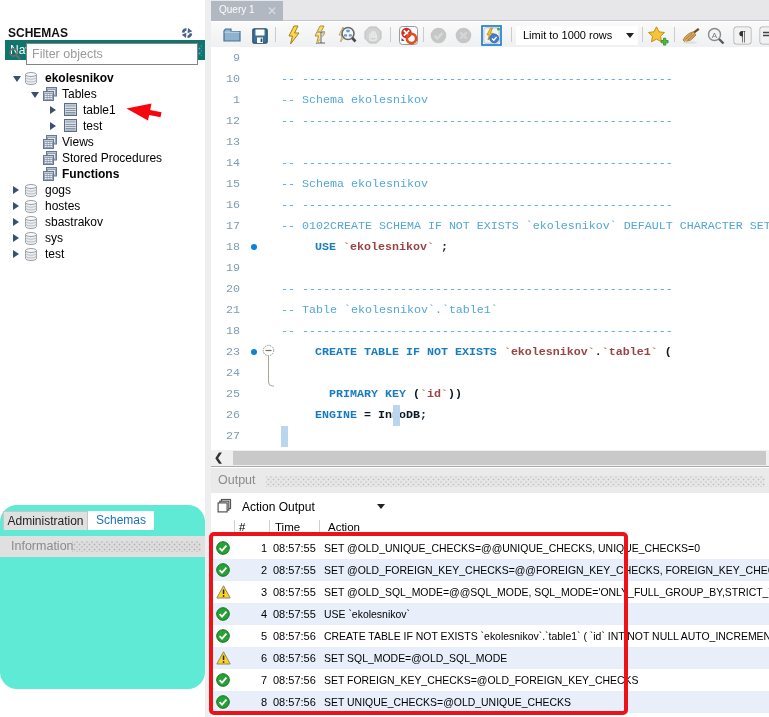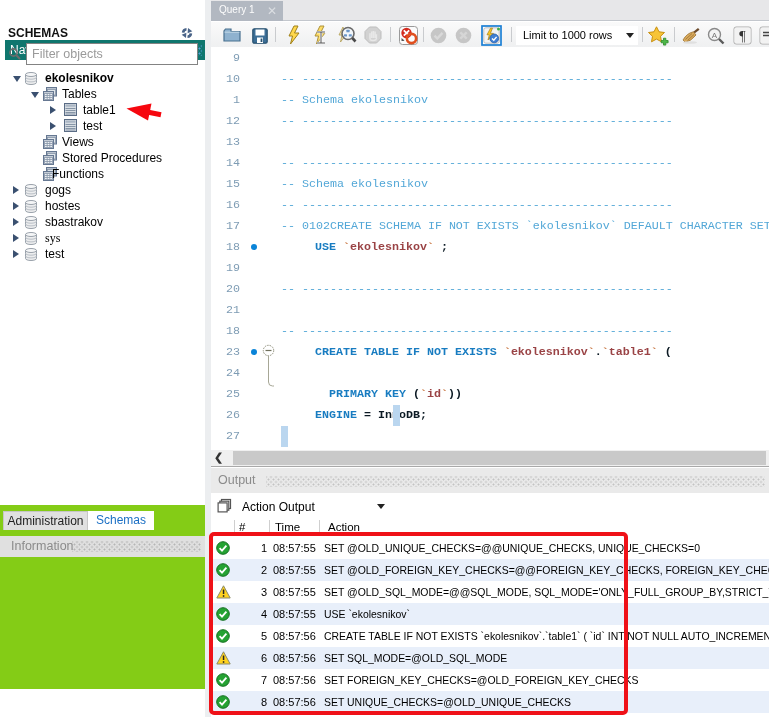--- a/index.html
+++ b/index.html
@@ -15,21 +15,21 @@
   background-size:5px 5px; background-position:0 1px, 2.5px 3.5px; }
 #navbar span { position:absolute; left:5px; top:3px; color:#fff; font-size:12px; }
 .schemas-h { left:8px; top:26px; font-size:12px; font-weight:bold; color:#111; }
 #filterbox { left:26px; top:43px; width:172px; height:22px; border:1px solid #838383;
   background:#fff; }
 #filterbox span { position:absolute; left:5px; top:3px; color:#9a9a9a; font-size:12.5px; }
 .tree-label { position:absolute; font-size:12px; color:#000; white-space:nowrap; }
 .tw-e { border-style:solid; border-width:6px 4.5px 0 4.5px; border-color:#3a5070 rgba(0,0,0,0) rgba(0,0,0,0) rgba(0,0,0,0); width:0; height:0; }
 .tw-c { border-style:solid; border-width:4.5px 0 4.5px 6px; border-color:rgba(0,0,0,0) rgba(0,0,0,0) rgba(0,0,0,0) #3a5070; width:0; height:0; }
 
-#side-bottom { left:0; top:505px; width:205px; height:184px; background:#84cc16; }
+#side-bottom { left:0; top:505px; width:205px; height:184px; background:#5eead4;border-radius:17px; }
 #tab-admin { position:absolute; left:3px; top:6px; width:85px; height:19px; background:#e0e0e0;
   border:1px solid #c6c6c6; border-bottom:none; color:#222; font-size:12px; text-align:center; line-height:18px; }
 #tab-schemas { position:absolute; left:88px; top:6px; width:66px; height:19px; background:#fff;
   color:#1a6fc4; font-size:12px; text-align:center; line-height:18px; }
 #info-h { position:absolute; left:0px; top:31px; width:205px; height:21px; background:#e0e0e0; }
 #info-h span { position:absolute; left:11px; top:3px; color:#8b8b8b; font-size:12.5px; }
 #info-h .dots { position:absolute; left:72px; top:5px; right:4px; height:11px;
   background-image:radial-gradient(#b5b5b5 0.9px, rgba(0,0,0,0) 1.1px),
                    radial-gradient(#b5b5b5 0.9px, rgba(0,0,0,0) 1.1px);
   background-size:5px 5px; background-position:0 1px, 2.5px 3.5px; }
@@ -157,21 +157,21 @@
           <path d="M1.6 8.5 H9.4 M1.6 10.5 H9.4 M4.2 6.5 V12.5 M6.8 6.5 V12.5" stroke="#8795a8" stroke-width="0.8"></path>
         </svg></div>
       <div class="tree-label" style="left:62px;top:150.5px;">Stored Procedures</div>
       <div class="abs" style="left:43px;top:167px"><svg width="15" height="14" viewBox="0 0 15 14">
           <rect x="3.5" y="0.5" width="10" height="8.5" fill="#b8c2ce" stroke="#667892"></rect>
           <rect x="4.5" y="2.5" width="8" height="5.5" fill="#dfe5ea" stroke="#8795a8" stroke-width="0.8"></rect>
           <rect x="0.5" y="4.5" width="10" height="9" fill="#c5cdd7" stroke="#667892"></rect>
           <rect x="1.6" y="6.5" width="7.8" height="6" fill="#eef1f4" stroke="#8795a8" stroke-width="0.8"></rect>
           <path d="M1.6 8.5 H9.4 M1.6 10.5 H9.4 M4.2 6.5 V12.5 M6.8 6.5 V12.5" stroke="#8795a8" stroke-width="0.8"></path>
         </svg></div>
-      <div class="tree-label" style="left:52px;top:166.5px;">Functions</div>
+      <div class="tree-label" style="left:62px;top:166.5px;font-weight:bold;">Functions</div>
       <div class="abs tw-c" style="left:13px;top:186px"></div>
       <div class="abs" style="left:24px;top:183px"><svg width="14" height="15" viewBox="0 0 14 15">
           <path d="M1.5 3.5 L1.5 11.5 A5.5 2 0 0 0 12.5 11.5 L12.5 3.5 Z" fill="#ecedee" stroke="#9aa2ab" stroke-width="1"></path>
           <ellipse cx="7" cy="3.5" rx="5.5" ry="2" fill="#f5f6f7" stroke="#9aa2ab" stroke-width="1"></ellipse>
           <path d="M1.5 6.2 A5.5 2 0 0 0 12.5 6.2 M1.5 8.9 A5.5 2 0 0 0 12.5 8.9" fill="none" stroke="#b9bfc6" stroke-width="1"></path>
         </svg></div>
       <div class="tree-label" style="left:45px;top:182.5px;">gogs</div>
       <div class="abs tw-c" style="left:13px;top:202px"></div>
       <div class="abs" style="left:24px;top:199px"><svg width="14" height="15" viewBox="0 0 14 15">
           <path d="M1.5 3.5 L1.5 11.5 A5.5 2 0 0 0 12.5 11.5 L12.5 3.5 Z" fill="#ecedee" stroke="#9aa2ab" stroke-width="1"></path>
@@ -185,21 +185,21 @@
           <ellipse cx="7" cy="3.5" rx="5.5" ry="2" fill="#f5f6f7" stroke="#9aa2ab" stroke-width="1"></ellipse>
           <path d="M1.5 6.2 A5.5 2 0 0 0 12.5 6.2 M1.5 8.9 A5.5 2 0 0 0 12.5 8.9" fill="none" stroke="#b9bfc6" stroke-width="1"></path>
         </svg></div>
       <div class="tree-label" style="left:45px;top:214.5px;">sbastrakov</div>
       <div class="abs tw-c" style="left:13px;top:234px"></div>
       <div class="abs" style="left:24px;top:231px"><svg width="14" height="15" viewBox="0 0 14 15">
           <path d="M1.5 3.5 L1.5 11.5 A5.5 2 0 0 0 12.5 11.5 L12.5 3.5 Z" fill="#ecedee" stroke="#9aa2ab" stroke-width="1"></path>
           <ellipse cx="7" cy="3.5" rx="5.5" ry="2" fill="#f5f6f7" stroke="#9aa2ab" stroke-width="1"></ellipse>
           <path d="M1.5 6.2 A5.5 2 0 0 0 12.5 6.2 M1.5 8.9 A5.5 2 0 0 0 12.5 8.9" fill="none" stroke="#b9bfc6" stroke-width="1"></path>
         </svg></div>
-      <div class="tree-label" style="left:45px;top:230.5px;font-family:Liberation Serif, serif;">sys</div>
+      <div class="tree-label" style="left:45px;top:230.5px;">sys</div>
       <div class="abs tw-c" style="left:13px;top:250px"></div>
       <div class="abs" style="left:24px;top:247px"><svg width="14" height="15" viewBox="0 0 14 15">
           <path d="M1.5 3.5 L1.5 11.5 A5.5 2 0 0 0 12.5 11.5 L12.5 3.5 Z" fill="#ecedee" stroke="#9aa2ab" stroke-width="1"></path>
           <ellipse cx="7" cy="3.5" rx="5.5" ry="2" fill="#f5f6f7" stroke="#9aa2ab" stroke-width="1"></ellipse>
           <path d="M1.5 6.2 A5.5 2 0 0 0 12.5 6.2 M1.5 8.9 A5.5 2 0 0 0 12.5 8.9" fill="none" stroke="#b9bfc6" stroke-width="1"></path>
         </svg></div>
       <div class="tree-label" style="left:45px;top:246.5px;">test</div>
     </div>
 
   <div class="abs" id="side-bottom">
@@ -326,20 +326,21 @@
         <div class="ln" style="top:147.5px">16</div>
         <div class="cl" style="top:147.5px"><span class="cm">-- -----------------------------------------------------</span></div>
         <div class="ln" style="top:168.5px">17</div>
         <div class="cl" style="top:168.5px"><span class="cm">-- 0102CREATE SCHEMA IF NOT EXISTS `ekolesnikov` DEFAULT CHARACTER SET</span></div>
         <div class="ln" style="top:189.5px">18</div>
         <div class="cl" style="top:189.5px"><span class="kw">USE</span> <span class="tick">`</span><span class="qid">ekolesnikov</span><span class="tick">`</span> ;</div>
         <div class="ln" style="top:210.5px">19</div>
         <div class="ln" style="top:231.5px">20</div>
         <div class="cl" style="top:231.5px"><span class="cm">-- -----------------------------------------------------</span></div>
         <div class="ln" style="top:252.5px">21</div>
+        <div class="cl" style="top:252.5px"><span class="cm">-- Table `ekolesnikov`.`table1`</span></div>
         <div class="ln" style="top:273.5px">18</div>
         <div class="cl" style="top:273.5px"><span class="cm">-- -----------------------------------------------------</span></div>
         <div class="ln" style="top:294.5px">23</div>
         <div class="cl" style="top:294.5px"><span class="kw">CREATE TABLE IF NOT EXISTS</span> <span class="tick">`</span><span class="qid">ekolesnikov</span><span class="tick">`</span>.<span class="tick">`</span><span class="qid">table1</span><span class="tick">`</span> (</div>
         <div class="ln" style="top:315.5px">24</div>
         <div class="ln" style="top:336.5px">25</div>
         <div class="cl" style="top:336.5px">  <span class="kw">PRIMARY KEY</span> (<span class="tick">`</span><span class="qid">id</span><span class="tick">`</span>))</div>
         <div class="ln" style="top:357.5px">26</div>
         <div class="cl" style="top:357.5px"><span class="kw">ENGINE</span> = InnoDB;</div>
         <div class="ln" style="top:378.5px">27</div>

